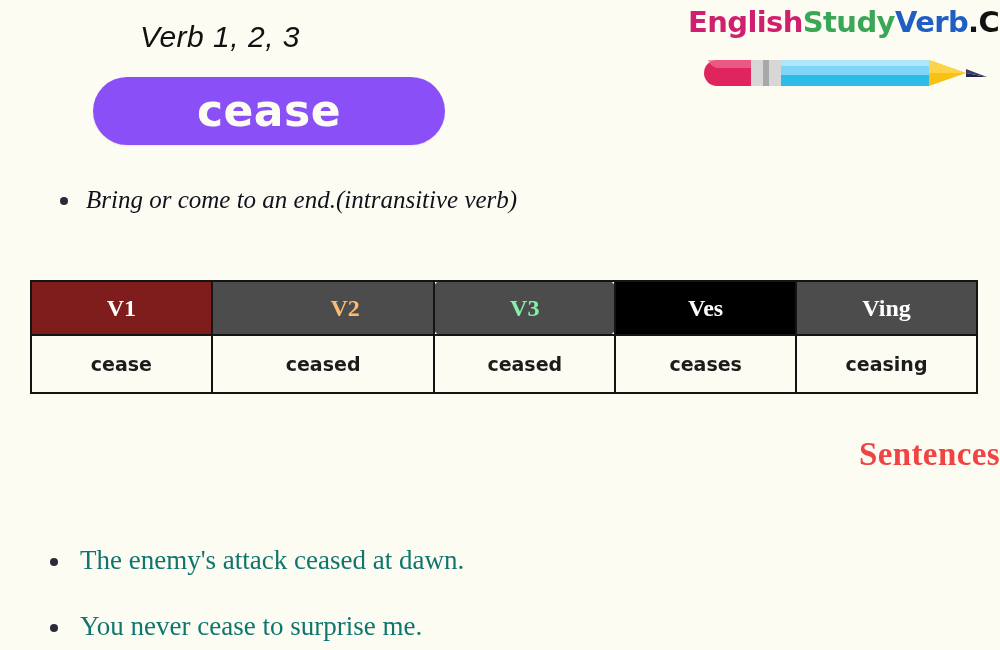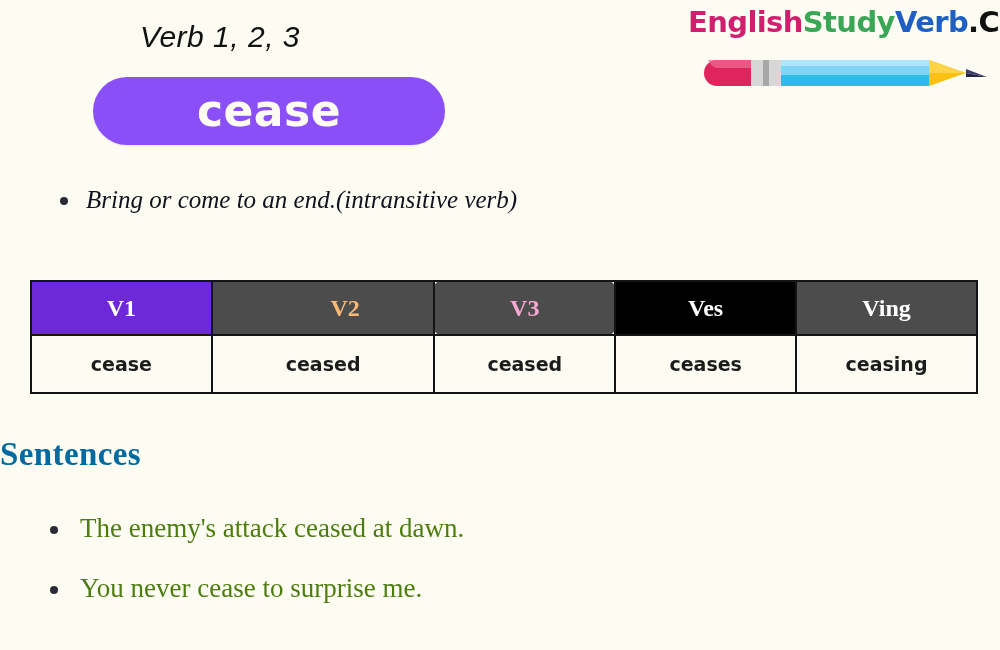--- a/index.html
+++ b/index.html
@@ -147,45 +147,46 @@
     height: 56px;
     padding: 0;
   }
 
   
   .sentences-heading {
     position: absolute;
     left: 0;
     right: 0;
     top: 436px;
-    text-align: left;
+    text-align: right;
     font-family: "Liberation Serif", serif;
     font-weight: bold;
     font-size: 33px;
-    color: #0369a1;
+    color: #ef4444;
     letter-spacing: 0.4px;
   }
 
   .sentences-list {
     position: absolute;
     left: 36px;
     top: 512px;
     margin: 0;
     padding: 0;
     list-style: none;
     width: 900px;
   }
   .sentence-item {
     position: relative;
     padding-left: 44px;
     margin-bottom: 26px;
     font-family: "Liberation Serif", serif;
     font-size: 27px;
-    color: #4d7c0f;
+    color: #0f766e;
     line-height: 1.25;
+    margin-top: 32px;
   }
   .sentence-item::before {
     content: "";
     position: absolute;
     left: 14px;
     top: 14px;
     width: 8px;
     height: 8px;
     border-radius: 50%;
     background: #2b2b38;
@@ -227,23 +228,23 @@
     </svg>
   </div>
 
   <ul class="definition-list">
     <li class="definition-item">Bring or come to an end.(intransitive verb)</li>
   </ul>
 
   <table class="verb-table">
     <thead>
       <tr>
-        <th style="background: #6d28d9; color: rgb(255, 255, 255); border-color: rgb(20, 20, 20);">V1</th>
+        <th style="background: #7f1d1d; color: rgb(255, 255, 255); border-color: rgb(20, 20, 20);">V1</th>
         <th style="background: rgb(76, 76, 76); color: #fdba74; border-color: rgb(20, 20, 20); padding-left: 44px;">V2</th>
-        <th style="background: rgb(76, 76, 76); color: #f9a8d4; border-color: rgb(20, 20, 20); border-radius: 7px;">V3</th>
+        <th style="background: rgb(76, 76, 76); color: #86efac; border-color: rgb(20, 20, 20); border-radius: 7px;">V3</th>
         <th style="background: #000000; color: rgb(255, 255, 255); border-color: rgb(20, 20, 20);">Ves</th>
         <th style="background: rgb(76, 76, 76); color: rgb(255, 255, 255); border-color: rgb(20, 20, 20);">Ving</th>
       </tr>
     </thead>
     <tbody>
       <tr>
         <td style="background: rgb(253, 252, 243); border-color: rgb(20, 20, 20);">cease</td>
         <td style="background: rgb(253, 252, 243); border-color: rgb(20, 20, 20);">ceased</td>
         <td style="background: rgb(253, 252, 243); border-color: rgb(20, 20, 20);">ceased</td>
         <td style="background: rgb(253, 252, 243); border-color: rgb(20, 20, 20);">ceases</td>

